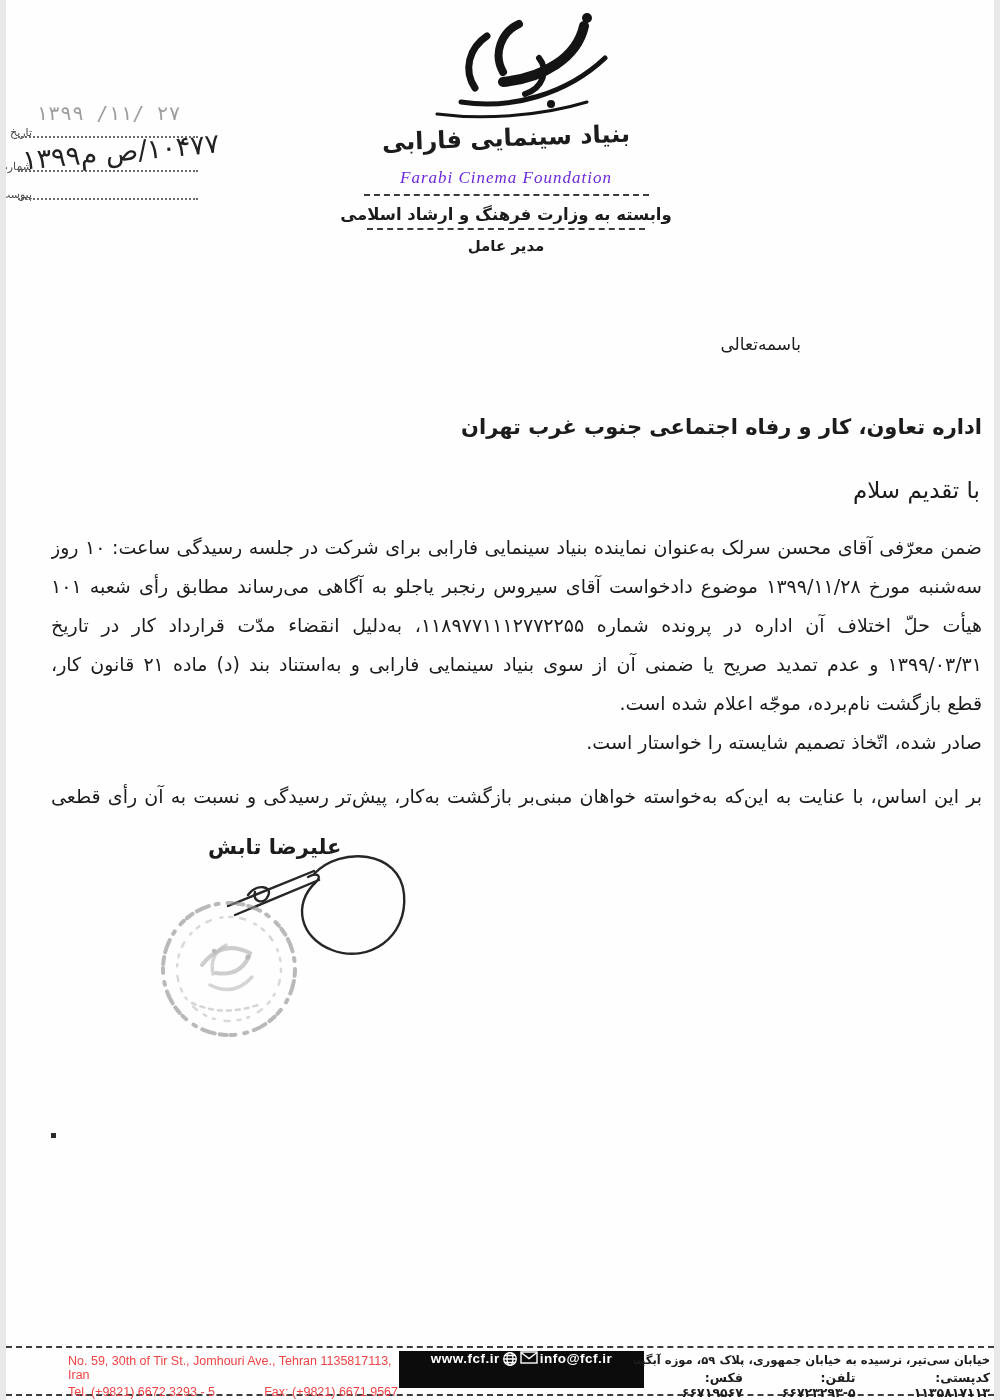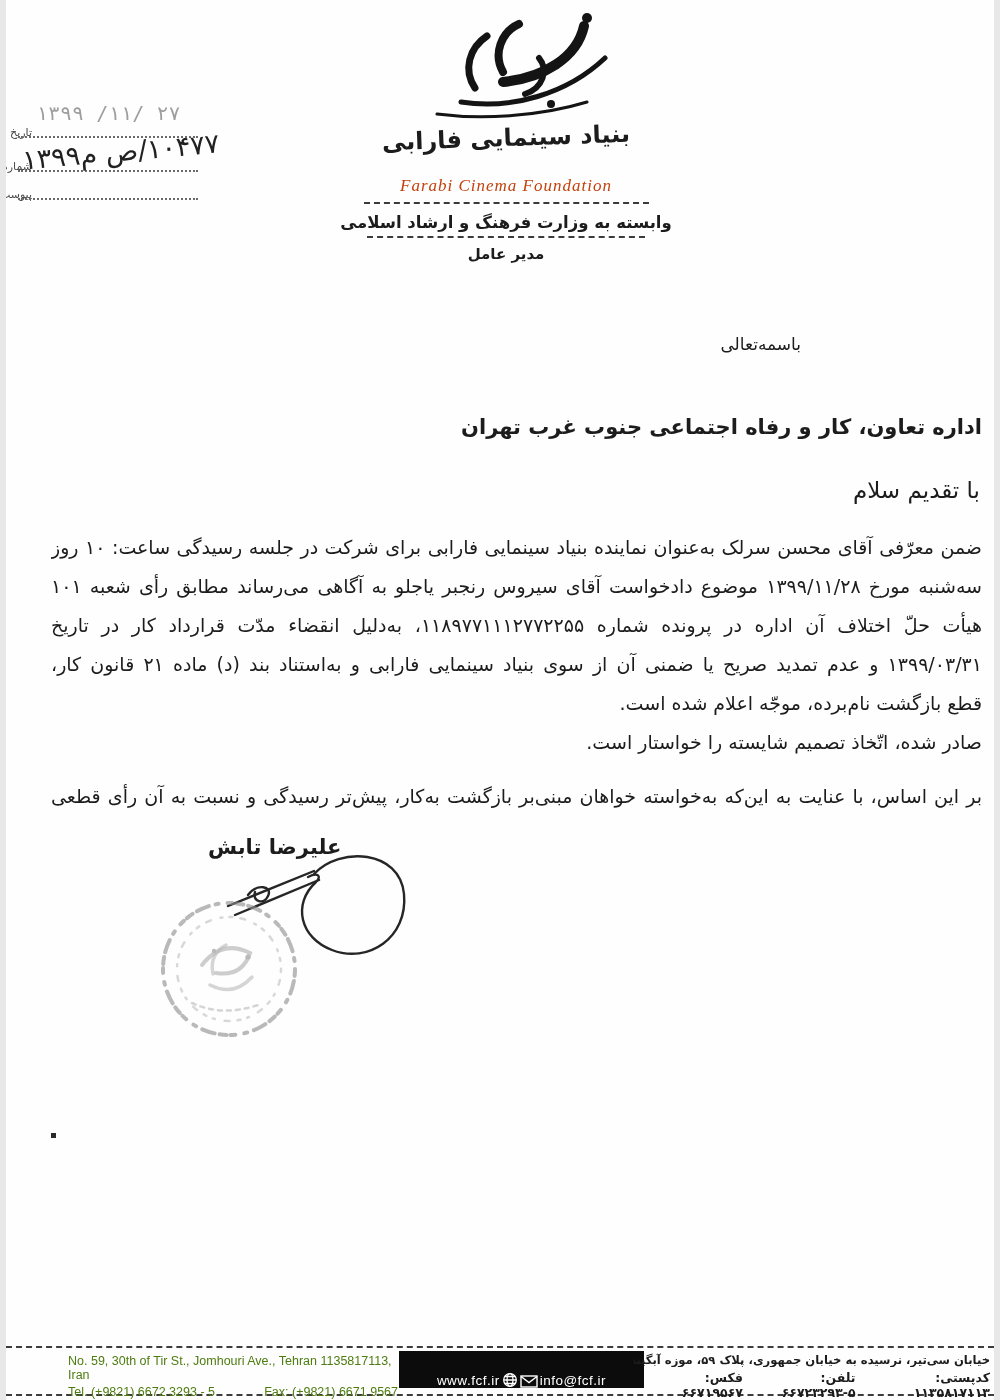--- a/index.html
+++ b/index.html
@@ -23,21 +23,21 @@
   .form-row .lbl{position:absolute; left:-14px; top:2px; width:40px; font-size:11px; color:#4a4a4a; direction:rtl; text-align:right;}
   .row-a{top:124px;} .row-b{top:158px;} .row-c{top:186px;}
   .handwritten{
     left:16px; top:136px; font-size:27px; color:#212121;
     transform:rotate(-5deg); letter-spacing:2px; white-space:nowrap;
   }
 
   
   .logo-block{left:330px; top:6px; width:340px; text-align:center;}
   .logo-fa{font-size:24px; font-weight:bold; margin-top:-6px; transform:rotate(-2deg); letter-spacing:1px;}
-  .logo-en{font-family:"Liberation Serif", serif; font-style:italic; font-size:17px; color:#c2410c; margin-top:24px; letter-spacing:1px;}
+  .logo-en{font-family:"Liberation Serif", serif; font-style:italic; font-size:17px; color:#6d28d9; margin-top:16px; letter-spacing:1px;}
   .hdash{border-top:2px dashed #3b3b3b; width:285px; margin:6px auto 0;}
   .hdash.second{width:278px; margin-top:4px;}
   .affil{font-size:16.5px; font-weight:bold; margin-top:9px;}
   .role{font-size:15px; font-weight:bold; margin-top:7px;}
 
   .bismillah{top:300px; right:193px; font-size:17px;margin-top:34px;}
   .recipient{top:415px; right:12px; font-size:21px; font-weight:bold;}
   .salutation{top:477px; right:14px; font-size:23px;}
 
   .body-text{left:45px; right:12px; top:528px; font-size:19px;}
@@ -52,26 +52,26 @@
   .sig-svg{left:212px; top:842px;}
   .stamp-svg{left:138px; top:893px; opacity:.62;}
   .speck{left:45px; top:1133px; width:5px; height:5px; background:#2a2a2a;}
 
   
   .footer{
     left:0; right:0; top:1346px; height:46px;
     border-top:2.5px dashed #3c3c3c; border-bottom:2.5px dashed #3c3c3c;
     font-family:"Liberation Sans", sans-serif;
   }
-  .f-en{position:absolute; left:62px; top:6px; width:330px; font-size:12.5px; color:#4d7c0f;}
+  .f-en{position:absolute; left:62px; top:6px; width:330px; font-size:12.5px; color:#ef4444;}
   .f-en-l2{display:flex; justify-content:space-between; margin-top:3px;}
   .f-box{
     position:absolute; left:393px; top:3px; width:245px; height:37px;
-    background:#0c0c0c; color:#fff; display:flex; align-items:flex-end;
-    justify-content:center; gap:2px; font-size:13.5px; font-weight:normal;
+    background:#0c0c0c; color:#fff; display:flex; align-items:flex-start;
+    justify-content:center; gap:2px; font-size:13.5px; font-weight:bold;
     filter:blur(.35px); letter-spacing:.5px;
   }
   .f-fa{position:absolute; right:4px; top:5px; width:356px; direction:rtl; font-family:"DejaVu Sans", sans-serif;}
   .f-fa-l1{font-size:11.6px; font-weight:bold; white-space:nowrap; overflow:hidden;}
   .f-fa-l2{display:flex; justify-content:space-between; font-size:12.5px; font-weight:bold; margin-top:3px; padding-left:6px;}
 </style>
 </head>
 <body>
 
 <div class="page">

